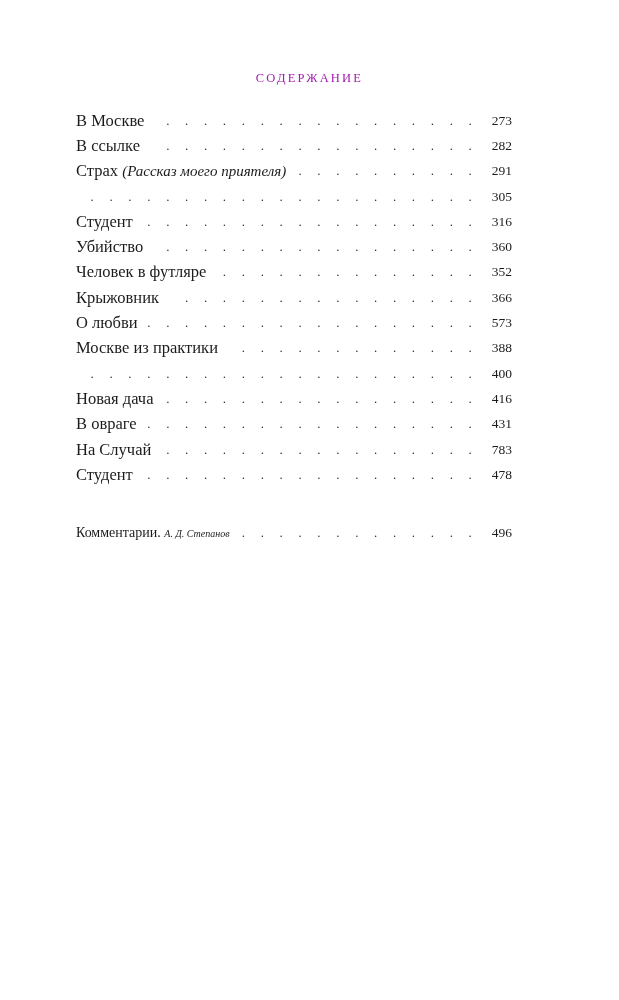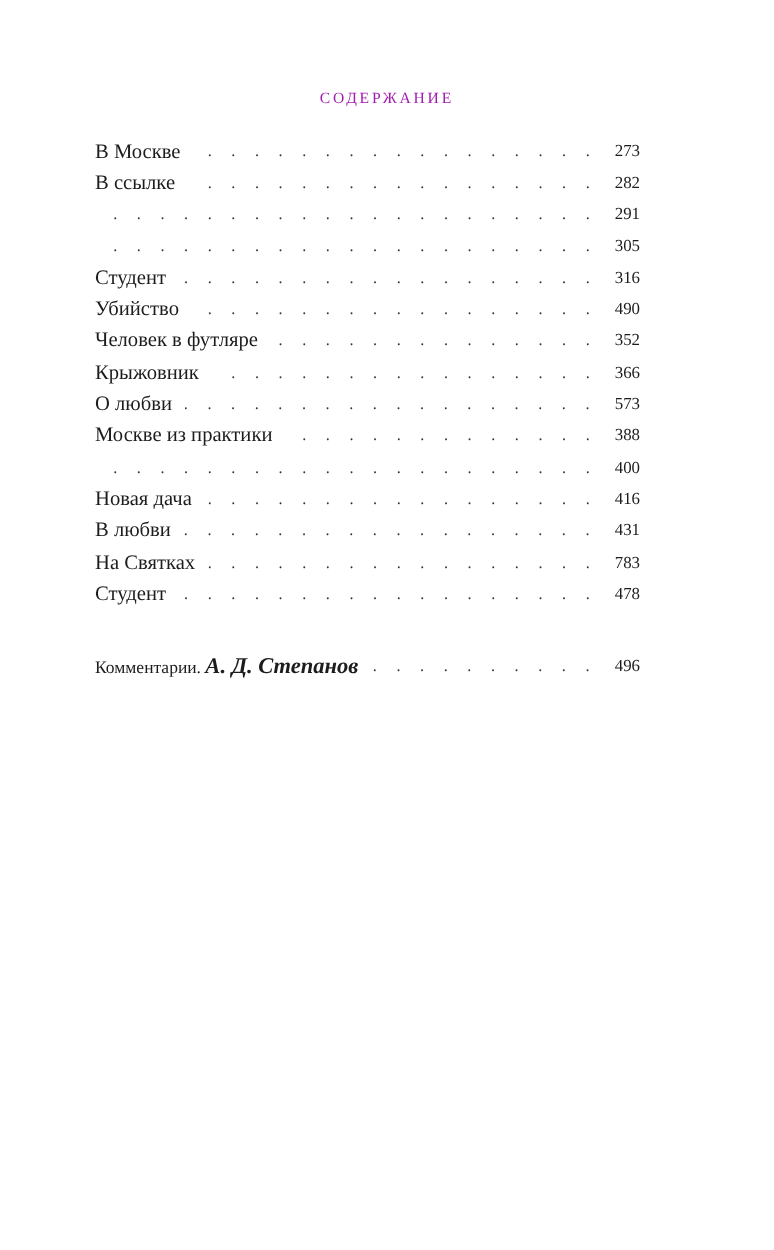--- a/index.html
+++ b/index.html
@@ -10,55 +10,56 @@
     .toc { position: absolute; left: 76px; width: 436px; top: 108px; }
     .row { display: flex; align-items: center; height: 25.3px;
       font-family: "Liberation Serif", serif; font-size: 16.5px; }
     .row .label { white-space: nowrap; padding-right: 10px; }
     .row .label .it { font-style: italic; font-size: 15px; }
     .row .dots { flex: 1; overflow: hidden; white-space: nowrap; font-size: 13px;
       letter-spacing: 6.2px; color: #333; direction: rtl; text-align: left; }
     .row .page { white-space: nowrap; padding-left: 6px; font-size: 13.5px; width: 28px; text-align: right; }
     .comment { position: absolute; left: 76px; width: 436px; top: 520px; }
     .comment .row { font-size: 14px; }
-    .comment .row .label .it { font-size: 18px; font-weight: bold; }
+    .comment .row .label .it { font-size: 10px; }
   </style>
 </head>
 <body>
 
 <div class="title">СОДЕРЖАНИЕ</div>
 
 <div class="toc">
   <div class="row">
     <span class="label"><span>В Москве</span></span>
     <span class="dots">. . . . . . . . . . . . . . . . . . . . . . . . . . . . . . . . . . . . . . . . . . . . . . . . . . . . . . . . . . . . . . . . . . . . . . . . . . . . . . . . . . . . . . . . . . . . . . . . . . . . . . . . . . . . . . . . .</span>
     <span class="page">273</span>
   </div>
   <div class="row">
     <span class="label"><span>В ссылке</span></span>
     <span class="dots">. . . . . . . . . . . . . . . . . . . . . . . . . . . . . . . . . . . . . . . . . . . . . . . . . . . . . . . . . . . . . . . . . . . . . . . . . . . . . . . . . . . . . . . . . . . . . . . . . . . . . . . . . . . . . . . . .</span>
     <span class="page">282</span>
   </div>
   <div class="row">
+    <span class="label"><span>Страх</span> <span class="it">(Рассказ моего приятеля)</span></span>
     <span class="dots">. . . . . . . . . . . . . . . . . . . . . . . . . . . . . . . . . . . . . . . . . . . . . . . . . . . . . . . . . . . . . . . . . . . . . . . . . . . . . . . . . . . . . . . . . . . . . . . . . . . . . . . . . . . . . . . . .</span>
     <span class="page">291</span>
   </div>
   <div class="row">
     <span class="dots">. . . . . . . . . . . . . . . . . . . . . . . . . . . . . . . . . . . . . . . . . . . . . . . . . . . . . . . . . . . . . . . . . . . . . . . . . . . . . . . . . . . . . . . . . . . . . . . . . . . . . . . . . . . . . . . . .</span>
     <span class="page">305</span>
   </div>
   <div class="row">
     <span class="label"><span>Студент</span></span>
     <span class="dots">. . . . . . . . . . . . . . . . . . . . . . . . . . . . . . . . . . . . . . . . . . . . . . . . . . . . . . . . . . . . . . . . . . . . . . . . . . . . . . . . . . . . . . . . . . . . . . . . . . . . . . . . . . . . . . . . .</span>
     <span class="page">316</span>
   </div>
   <div class="row">
     <span class="label"><span>Убийство</span></span>
     <span class="dots">. . . . . . . . . . . . . . . . . . . . . . . . . . . . . . . . . . . . . . . . . . . . . . . . . . . . . . . . . . . . . . . . . . . . . . . . . . . . . . . . . . . . . . . . . . . . . . . . . . . . . . . . . . . . . . . . .</span>
-    <span class="page">490</span>
+    <span class="page">360</span>
   </div>
   <div class="row">
     <span class="label"><span>Человек в футляре</span></span>
     <span class="dots">. . . . . . . . . . . . . . . . . . . . . . . . . . . . . . . . . . . . . . . . . . . . . . . . . . . . . . . . . . . . . . . . . . . . . . . . . . . . . . . . . . . . . . . . . . . . . . . . . . . . . . . . . . . . . . . . .</span>
     <span class="page">352</span>
   </div>
   <div class="row">
     <span class="label"><span>Крыжовник</span></span>
     <span class="dots">. . . . . . . . . . . . . . . . . . . . . . . . . . . . . . . . . . . . . . . . . . . . . . . . . . . . . . . . . . . . . . . . . . . . . . . . . . . . . . . . . . . . . . . . . . . . . . . . . . . . . . . . . . . . . . . . .</span>
     <span class="page">366</span>
@@ -76,26 +77,26 @@
   <div class="row">
     <span class="dots">. . . . . . . . . . . . . . . . . . . . . . . . . . . . . . . . . . . . . . . . . . . . . . . . . . . . . . . . . . . . . . . . . . . . . . . . . . . . . . . . . . . . . . . . . . . . . . . . . . . . . . . . . . . . . . . . .</span>
     <span class="page">400</span>
   </div>
   <div class="row">
     <span class="label"><span>Новая дача</span></span>
     <span class="dots">. . . . . . . . . . . . . . . . . . . . . . . . . . . . . . . . . . . . . . . . . . . . . . . . . . . . . . . . . . . . . . . . . . . . . . . . . . . . . . . . . . . . . . . . . . . . . . . . . . . . . . . . . . . . . . . . .</span>
     <span class="page">416</span>
   </div>
   <div class="row">
-    <span class="label"><span>В любви</span></span>
+    <span class="label"><span>В овраге</span></span>
     <span class="dots">. . . . . . . . . . . . . . . . . . . . . . . . . . . . . . . . . . . . . . . . . . . . . . . . . . . . . . . . . . . . . . . . . . . . . . . . . . . . . . . . . . . . . . . . . . . . . . . . . . . . . . . . . . . . . . . . .</span>
     <span class="page">431</span>
   </div>
   <div class="row">
-    <span class="label"><span>На Святках</span></span>
+    <span class="label"><span>На Случай</span></span>
     <span class="dots">. . . . . . . . . . . . . . . . . . . . . . . . . . . . . . . . . . . . . . . . . . . . . . . . . . . . . . . . . . . . . . . . . . . . . . . . . . . . . . . . . . . . . . . . . . . . . . . . . . . . . . . . . . . . . . . . .</span>
     <span class="page">783</span>
   </div>
   <div class="row">
     <span class="label"><span>Студент</span></span>
     <span class="dots">. . . . . . . . . . . . . . . . . . . . . . . . . . . . . . . . . . . . . . . . . . . . . . . . . . . . . . . . . . . . . . . . . . . . . . . . . . . . . . . . . . . . . . . . . . . . . . . . . . . . . . . . . . . . . . . . .</span>
     <span class="page">478</span>
   </div>
 </div>
 

